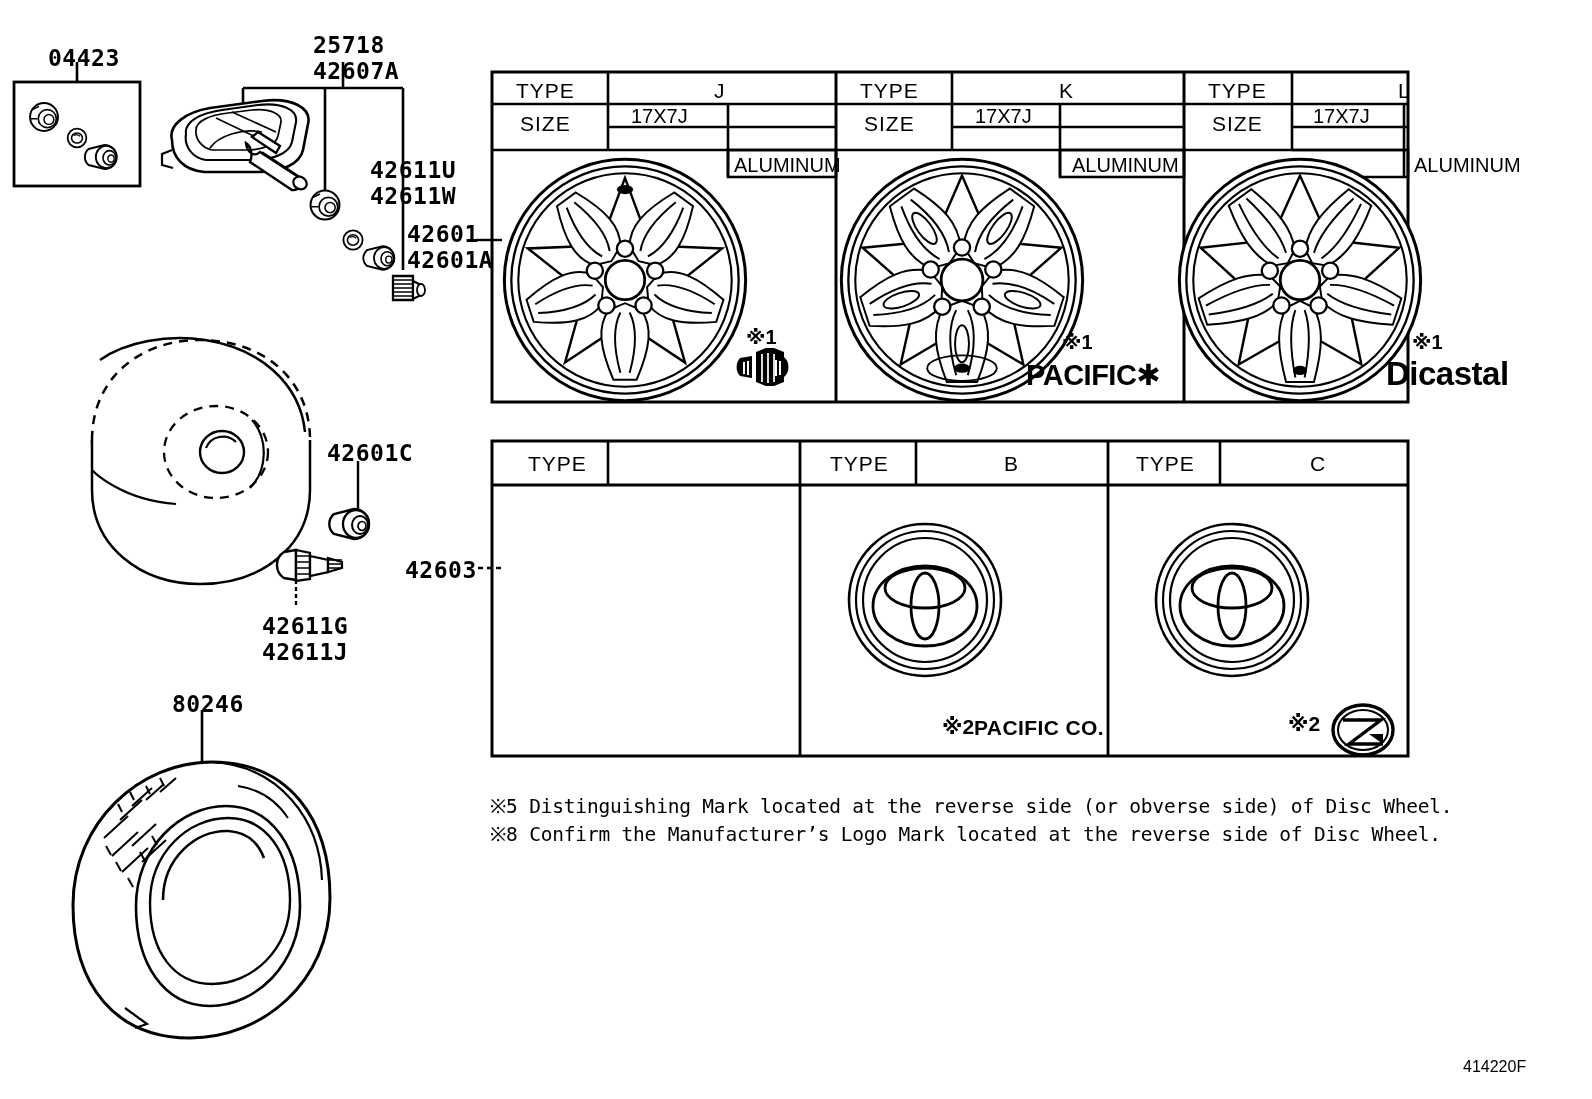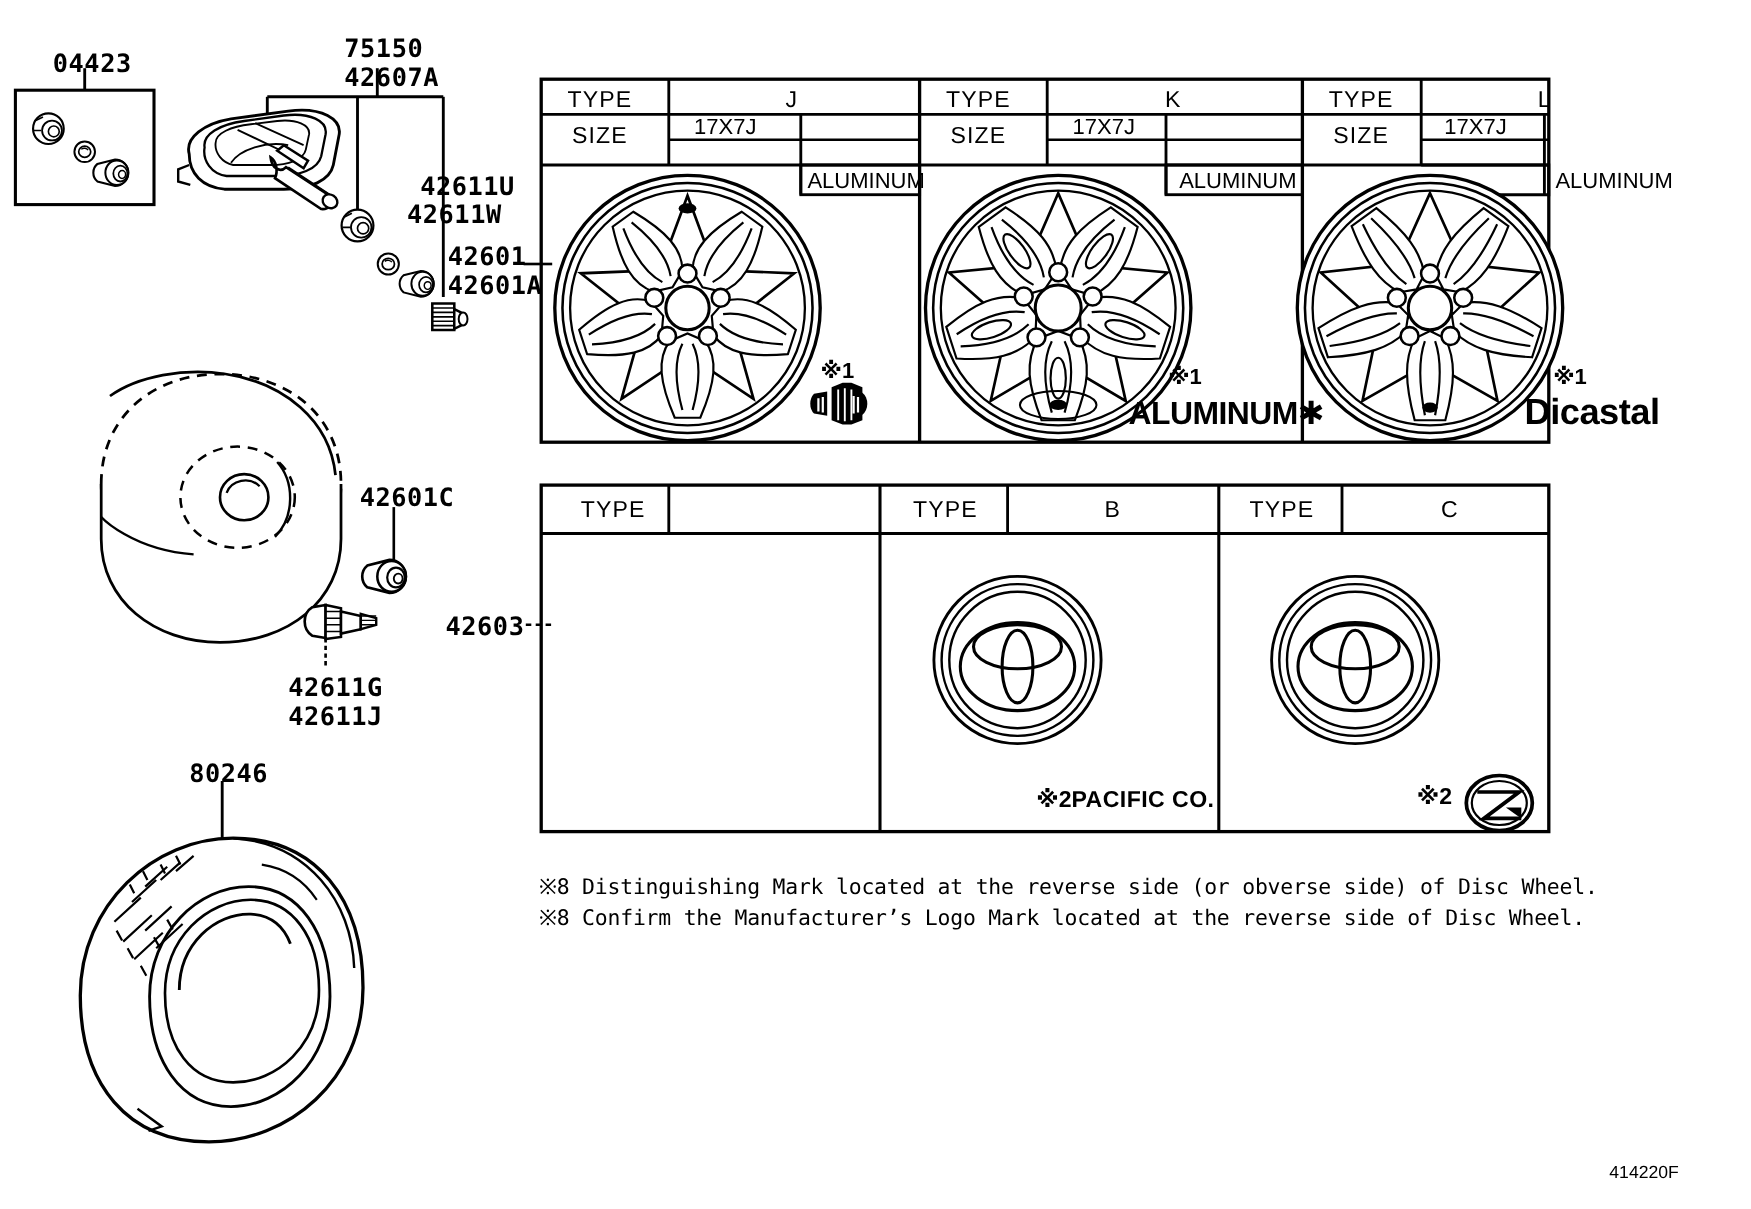--- a/index.html
+++ b/index.html
@@ -404,23 +404,23 @@
   <g transform="translate(1363,730)">
     <ellipse rx="30" ry="25" fill="#fff" stroke="#000" stroke-width="3.4"></ellipse>
     <ellipse rx="25" ry="20" fill="#fff" stroke="#000" stroke-width="2"></ellipse>
     <path d="M-20,-10 L18,-10 L-14,14 L20,14" fill="none" stroke="#000" stroke-width="3.4"></path>
     <path d="M6,4 L20,4 L20,14 Z" fill="#000"></path>
   </g>
 </svg>
 
 <div>
   <div class="lbl pn" style="left:48px;top:45px">04423</div>
-  <div class="lbl pn" style="left:313px;top:32px">75150</div>
+  <div class="lbl pn" style="left:313px;top:32px">25718</div>
   <div class="lbl pn" style="left:313px;top:58px">42607A</div>
-  <div class="lbl pn" style="left:382px;top:157px">42611U</div>
+  <div class="lbl pn" style="left:370px;top:157px">42611U</div>
   <div class="lbl pn" style="left:370px;top:183px">42611W</div>
   <div class="lbl pn" style="left:407px;top:221px">42601</div>
   <div class="lbl pn" style="left:407px;top:247px">42601A</div>
   <div class="lbl pn" style="left:327px;top:440px">42601C</div>
   <div class="lbl pn" style="left:262px;top:613px">42611G</div>
   <div class="lbl pn" style="left:262px;top:639px">42611J</div>
   <div class="lbl pn" style="left:405px;top:557px">42603</div>
   <div class="lbl pn" style="left:172px;top:691px">80246</div>
 </div>
 
@@ -431,21 +431,21 @@
   <div class="tbl-txt" style="left:631px;top:105px;font-size:20px">17X7J</div>
   <div class="tbl-txt" style="left:734px;top:154px;font-size:20px">ALUMINUM</div>
   <div class="mark" style="left:746px;top:325px;font-size:20px">※1</div>
 
   <div class="tbl-txt" style="left:860px;top:79px;font-size:21px;letter-spacing:1px">TYPE</div>
   <div class="tbl-txt" style="left:864px;top:112px;font-size:21px;letter-spacing:1px">SIZE</div>
   <div class="tbl-txt" style="left:1059px;top:79px;font-size:21px">K</div>
   <div class="tbl-txt" style="left:975px;top:105px;font-size:20px">17X7J</div>
   <div class="tbl-txt" style="left:1072px;top:154px;font-size:20px">ALUMINUM</div>
   <div class="mark" style="left:1062px;top:330px;font-size:20px">※1</div>
-  <div class="mark" style="left:1026px;top:358px;font-size:29px;letter-spacing:-.5px">ALUMINUM✱</div>
+  <div class="mark" style="left:1026px;top:358px;font-size:29px;letter-spacing:-.5px">PACIFIC✱</div>
 
   <div class="tbl-txt" style="left:1208px;top:79px;font-size:21px;letter-spacing:1px">TYPE</div>
   <div class="tbl-txt" style="left:1212px;top:112px;font-size:21px;letter-spacing:1px">SIZE</div>
   <div class="tbl-txt" style="left:1398px;top:79px;font-size:21px">L</div>
   <div class="tbl-txt" style="left:1313px;top:105px;font-size:20px">17X7J</div>
   <div class="tbl-txt" style="left:1414px;top:154px;font-size:20px">ALUMINUM</div>
   <div class="mark" style="left:1412px;top:330px;font-size:20px">※1</div>
   <div class="mark" style="left:1386px;top:355px;font-size:33px;letter-spacing:-.5px">Dicastal</div>
 </div>
 
@@ -456,16 +456,16 @@
   <div class="tbl-txt" style="left:830px;top:452px;font-size:21px;letter-spacing:1px">TYPE</div>
   <div class="tbl-txt" style="left:1004px;top:452px;font-size:21px">B</div>
   <div class="mark" style="left:942px;top:715px;font-size:21px">※2</div>
   <div class="mark" style="left:974px;top:716px;font-size:21px;letter-spacing:.4px">PACIFIC CO.</div>
 
   <div class="tbl-txt" style="left:1136px;top:452px;font-size:21px;letter-spacing:1px">TYPE</div>
   <div class="tbl-txt" style="left:1310px;top:452px;font-size:21px">C</div>
   <div class="mark" style="left:1288px;top:712px;font-size:21px">※2</div>
 </div>
 
-<div class="note" style="left:490px;top:792px">※8 Distinguishing Mark located at the reverse side (or obverse side) of Disc Wheel.</div>
+<div class="note" style="left:490px;top:792px">※5 Distinguishing Mark located at the reverse side (or obverse side) of Disc Wheel.</div>
 <div class="note" style="left:490px;top:820px">※8 Confirm the Manufacturer’s Logo Mark located at the reverse side of Disc Wheel.</div>
 
 <div class="footer" style="left:1463px;top:1058px">414220F</div>
 
 </body></html>

